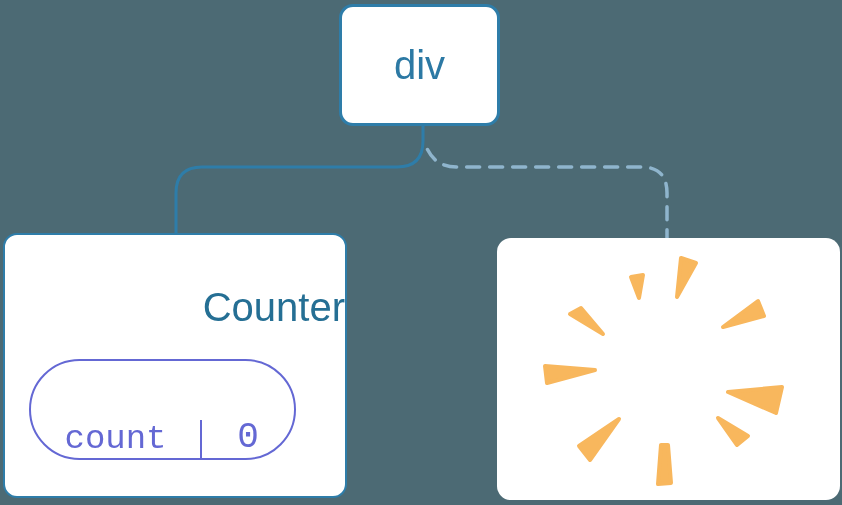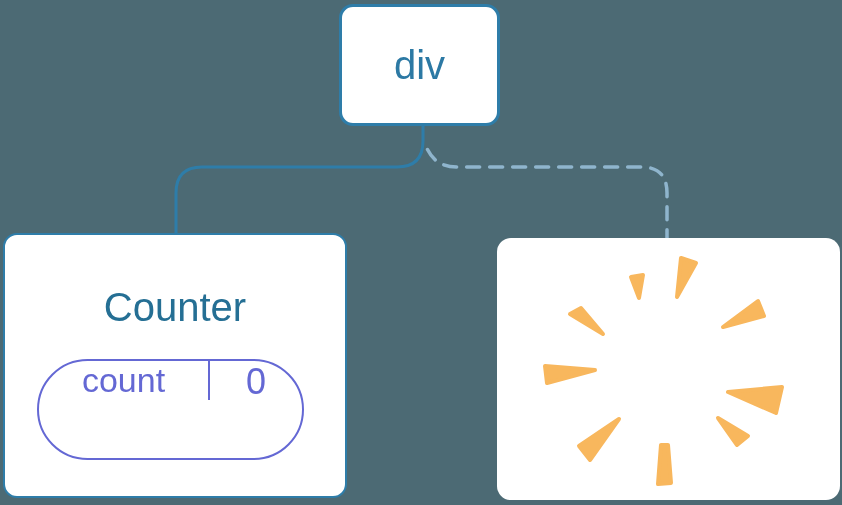--- a/index.html
+++ b/index.html
@@ -74,37 +74,38 @@
     top: 233px;
     width: 344px;
     height: 265px;
     border: 2.5px solid var(--stroke);
   }
   .counter-title {
     position: absolute;
     top: 50px;
     left: 0;
     width: 100%;
-    text-align: center;
+    text-align: right;
     font-size: 40px;
     font-weight: 500;
     color: var(--heading);
   }
   .state-pill {
     position: absolute;
-    left: 32px;
+    left: 24px;
     top: 124px;
     width: 267px;
     height: 101px;
     border: 2px solid var(--pill);
     border-radius: 52px;
     display: flex;
-    align-items: flex-start;
+    align-items: flex-end;
     color: var(--pill);
     overflow: hidden;
+    font-family: Liberation Mono, monospace;
   }
   .pill-key {
     flex: 0 0 171px;
     border-right: 2px solid var(--pill);
     display: flex;
     align-items: center;
     justify-content: center;
     font-size: 34px;
   }
   .pill-value {

